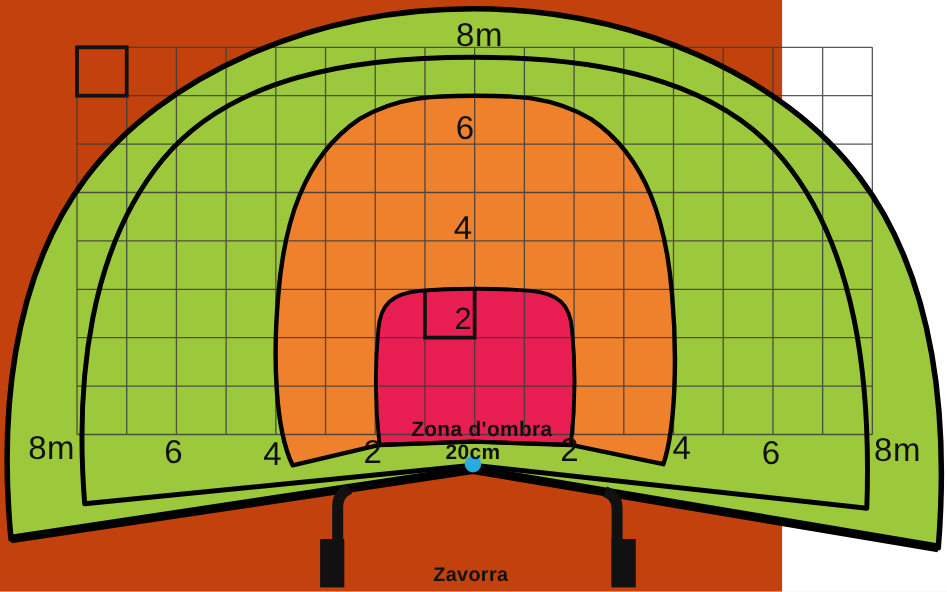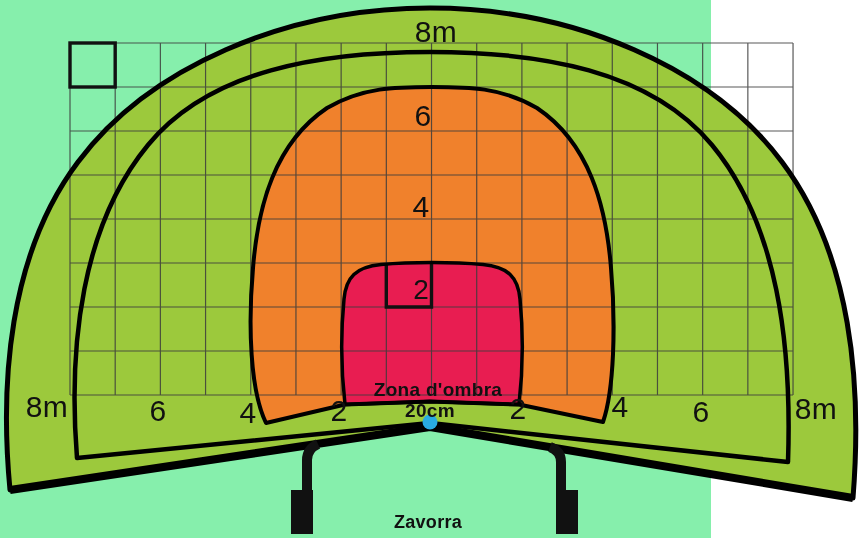--- a/index.html
+++ b/index.html
@@ -1,16 +1,16 @@
 <!DOCTYPE html>
 <html><head>
 <meta charset="utf-8">
 <style>
   html,body{margin:0;padding:0;background:#ffffff;}
-  .stage{width:711px;height:538px;position:relative;background:#86efac;}
+  .stage{width:711px;height:538px;position:relative;background:#c2410c;}
   svg{display:block;}
   text{font-family:"Liberation Sans", sans-serif;fill:#111111;}
   .num{font-size:30px;font-weight:normal;letter-spacing:0.5px;}
   .num-sm{font-size:28px;font-weight:normal;}
   .lbl{font-size:19px;font-weight:bold;letter-spacing:0.3px;}
   .lbl-sm{font-size:18px;font-weight:bold;letter-spacing:0.3px;}
 </style>
 </head>
 <body>
 

